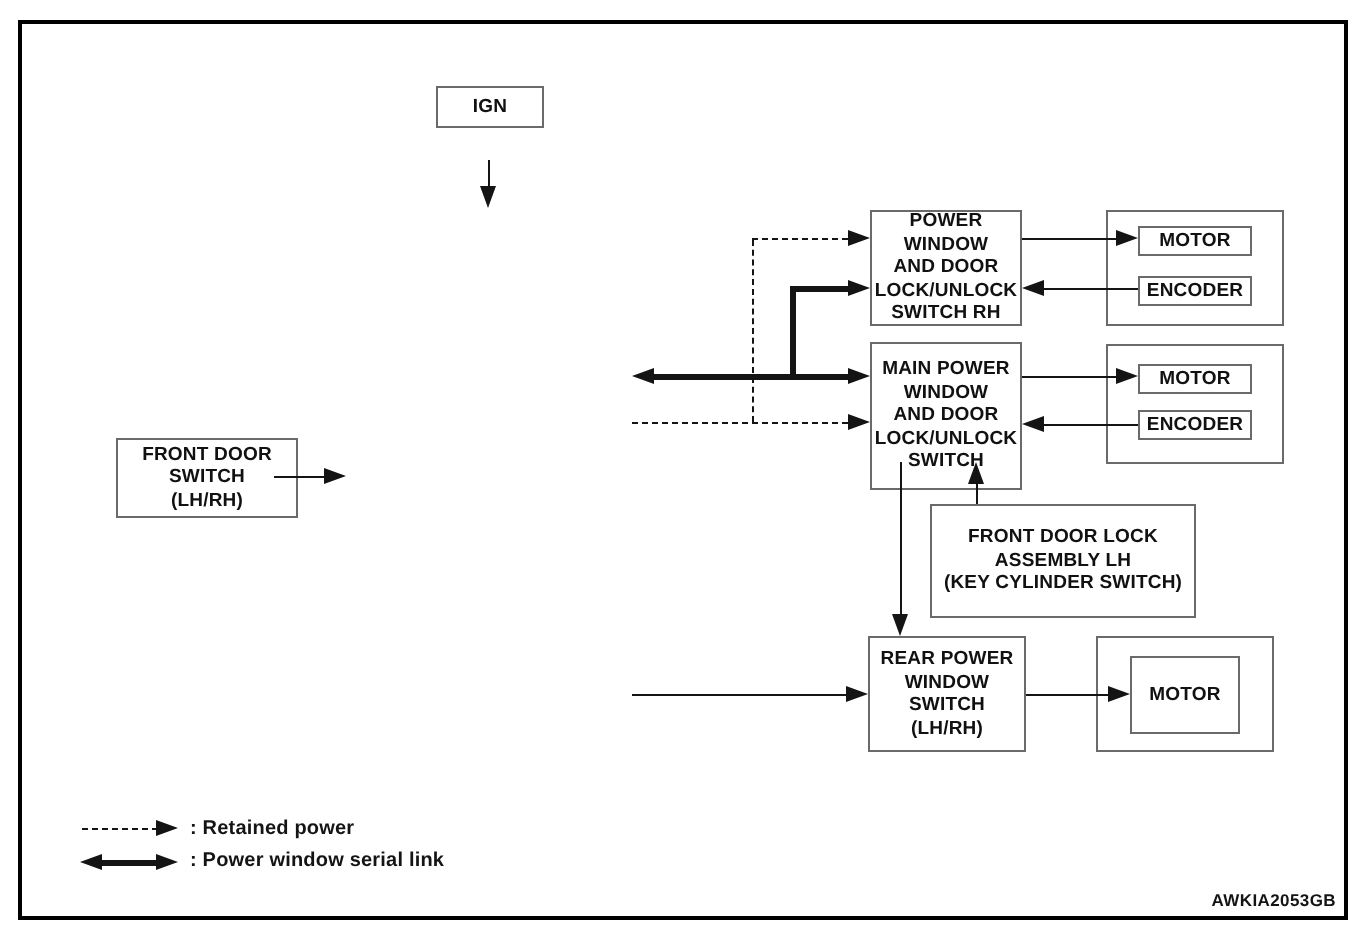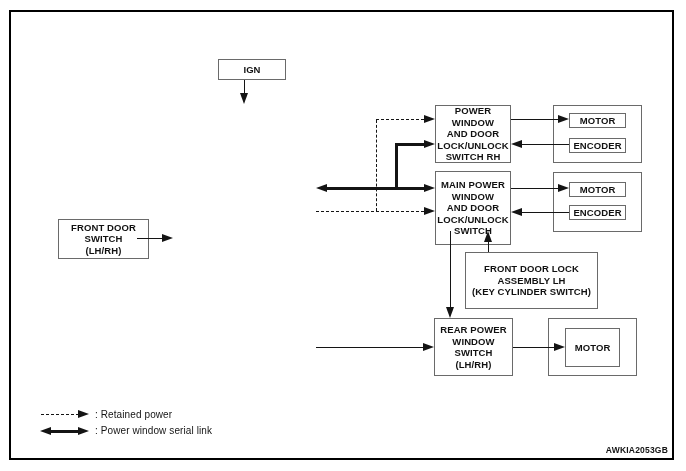--- a/index.html
+++ b/index.html
@@ -43,38 +43,38 @@
   .vline.thick { width: 3px; }
   .hdash { position: absolute; height: 0; border-top: 1.4px dashed #141414; }
   .vdash { position: absolute; width: 0; border-left: 1.4px dashed #141414; }
   .arr { position: absolute; width: 0; height: 0; border-style: solid; }
   .arr-right { border-width: 4.5px 0 4.5px 11px; border-color: transparent transparent transparent #141414; }
   .arr-left  { border-width: 4.5px 11px 4.5px 0; border-color: transparent #141414 transparent transparent; }
   .arr-down  { border-width: 11px 4.5px 0 4.5px; border-color: #141414 transparent transparent transparent; }
   .arr-up    { border-width: 0 4.5px 11px 4.5px; border-color: transparent transparent #141414 transparent; }
   .legend-label {
     position: absolute;
-    font-size: 10px; font-weight: normal; color: #141414;
+    font-size: 10px; font-weight: bold; color: #141414;
     letter-spacing: 0.1px;
     white-space: nowrap;
   }
   .fig-code {
     position: absolute;
     right: 18px; top: 445px;
     font-size: 8.5px; font-weight: 600; color: #141414;
     letter-spacing: 0.2px;
   }
 </style>
 </head>
 <body>
 
 <div class="stage">
   <div class="frame"></div>
 
-  <div class="node" style="left:218px; top:59px; width:68px; height:21px;">IGN</div>
+  <div class="node" style="left:218px; top:43px; width:54px; height:21px;">IGN</div>
 
 
   <div class="node" style="left:46px; top:219px; width:91px; height:40px;margin-left:12px;">FRONT DOOR
 SWITCH
 (LH/RH)</div>
 
   <div class="node" style="left:435px; top:105px; width:76px; height:58px;">POWER
 WINDOW
 AND DOOR
 LOCK/UNLOCK

